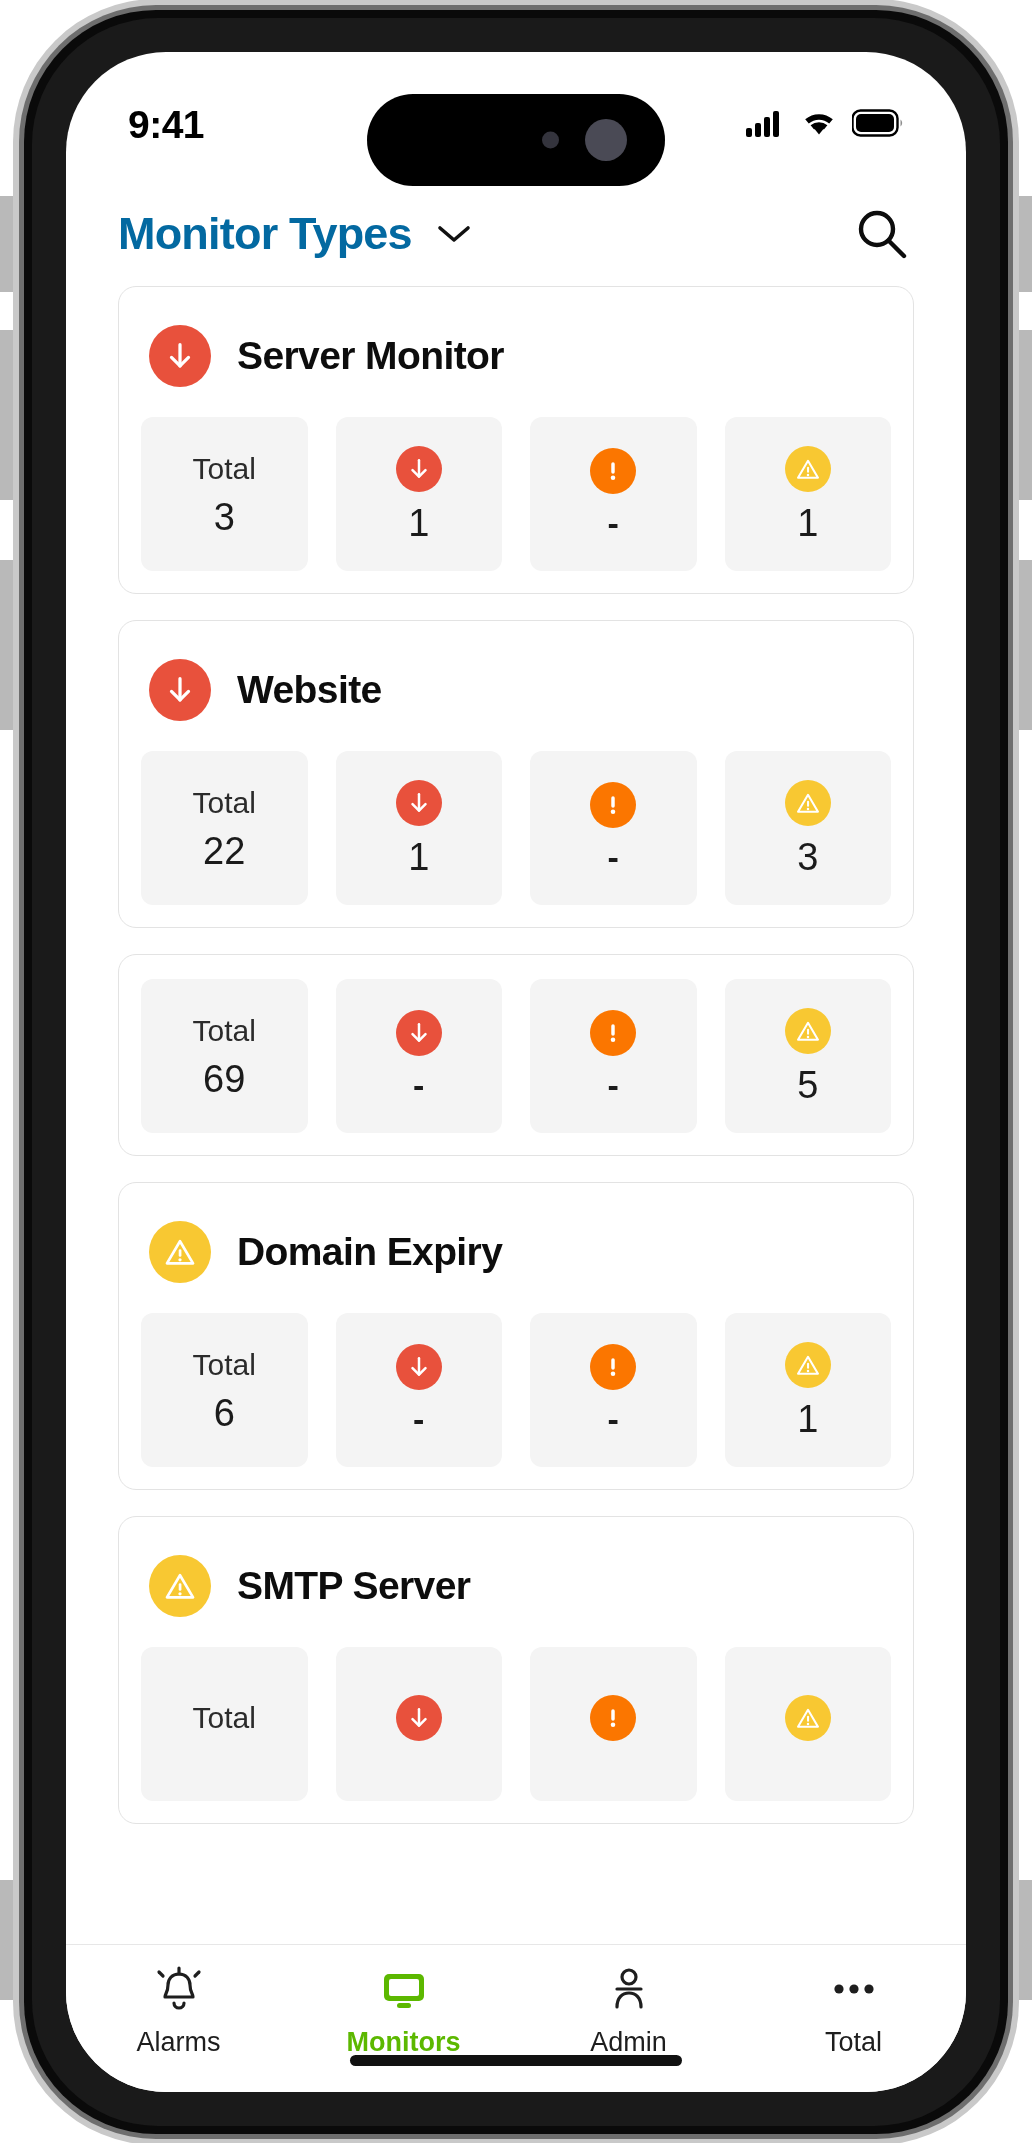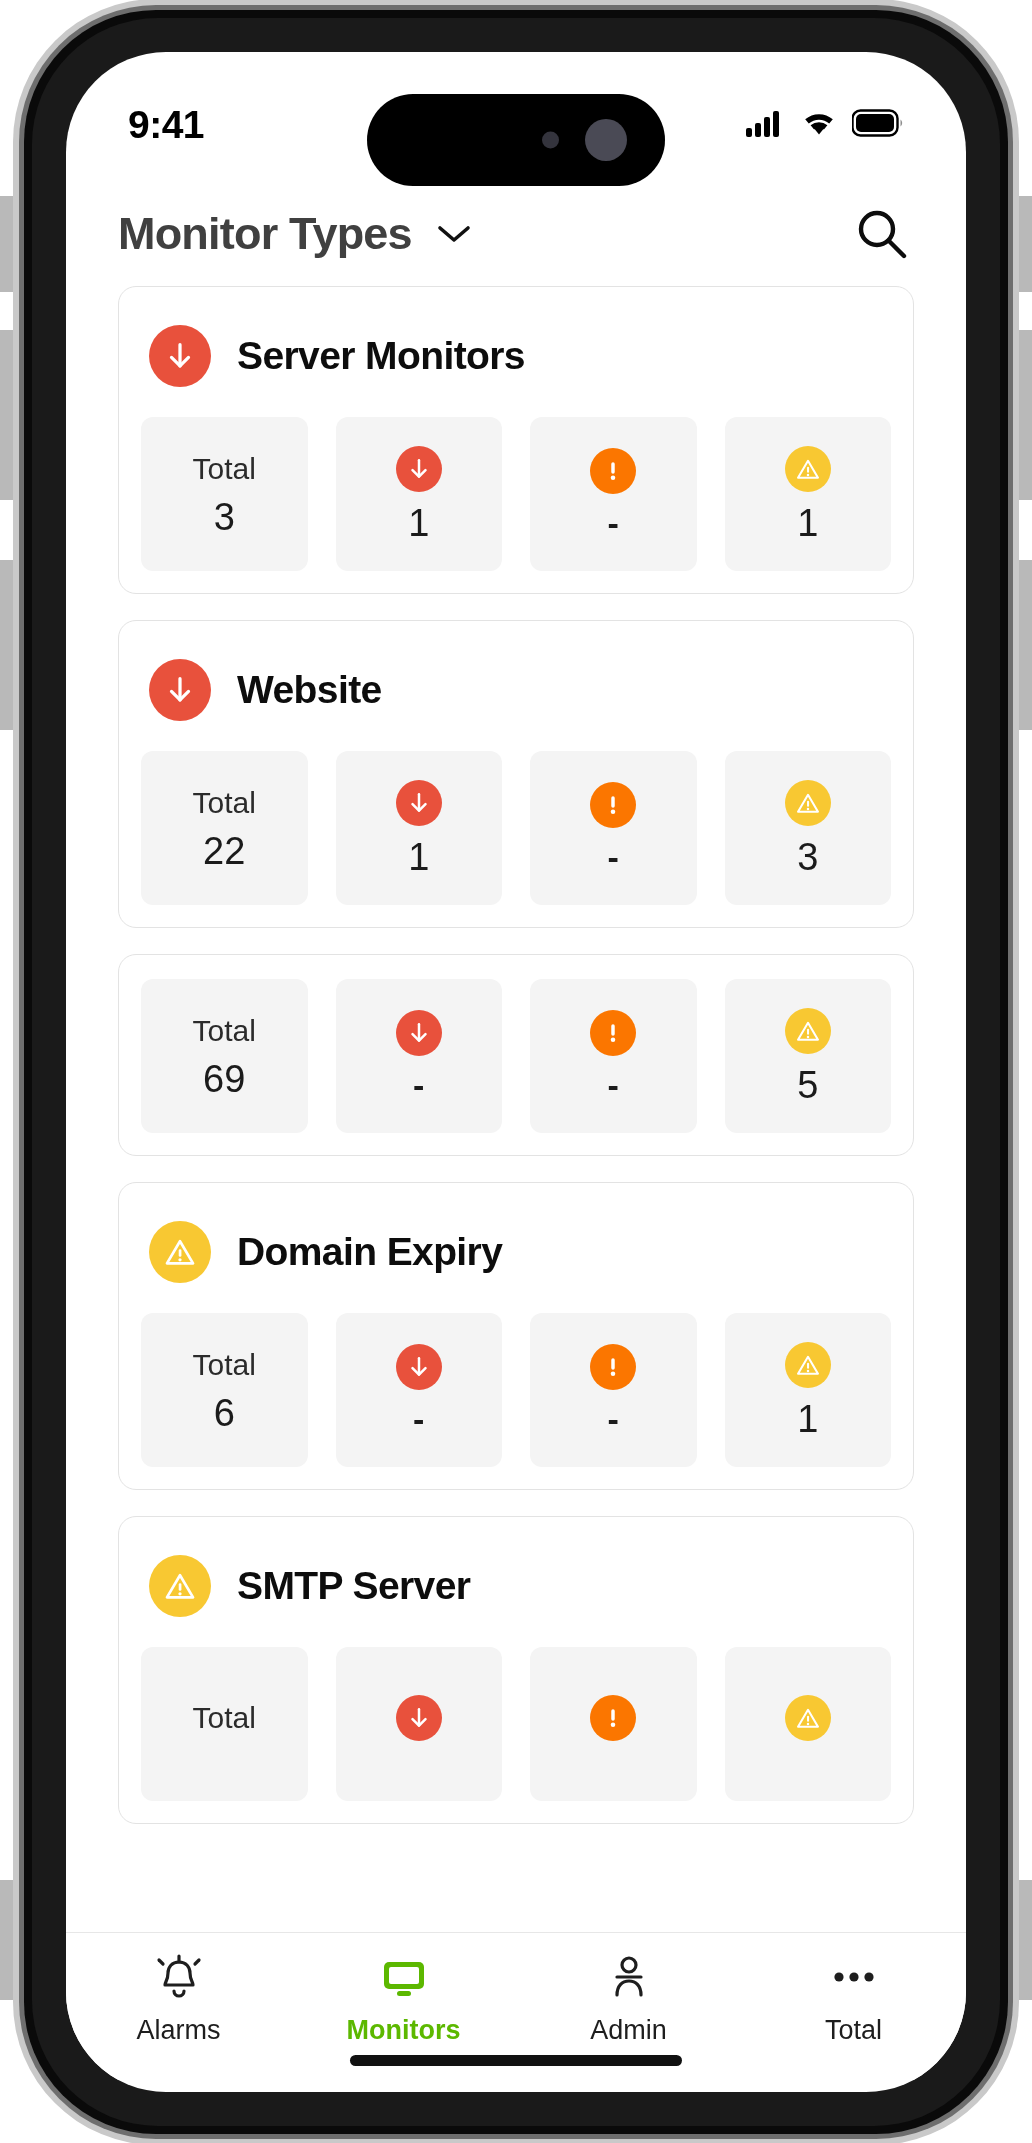--- a/index.html
+++ b/index.html
@@ -69,21 +69,21 @@
   }
 
   
   .app-header {
     position:absolute; top:130px; left:0; width:100%; height:104px;
     display:flex; align-items:center; justify-content:space-between;
     padding:0 52px 0 52px; z-index:4; background:#fff;
   }
   .title-wrap { display:flex; align-items:center; gap:22px; }
   .page-title {
-    font-size:45px; font-weight:700; color:#404040; letter-spacing:-0.8px;
+    font-size:45px; font-weight:700; color:#0369a1; letter-spacing:-0.8px;
   }
   .chevron-btn { display:flex; align-items:center; justify-content:center; width:40px; height:40px; }
   .search-btn { display:flex; align-items:center; justify-content:center; width:64px; height:64px; }
 
   
   .content {
     position:absolute; top:234px; left:0; right:0; bottom:148px;
     overflow:hidden; background:#fff; padding:0 52px;
   }
 
@@ -107,21 +107,21 @@
   
   .ico { display:inline-flex; align-items:center; justify-content:center; border-radius:50%; flex:none; }
   .ico-lg { width:62px; height:62px; }
   .ico-sm { width:46px; height:46px; }
   .ico-down { background:#e8513c; }
   .ico-trouble { background:#fb7600; }
   .ico-warn { background:#f8c832; }
 
   
   .tabbar {
-    position:absolute; left:0; right:0; bottom:12px; height:148px;
+    position:absolute; left:0; right:0; bottom:0; height:148px;
     background:#fff; border-top:1.5px solid #e7e7e7;
     display:flex; align-items:flex-start; padding-top:16px; z-index:7;
   }
   .tab { flex:1; display:flex; flex-direction:column; align-items:center; gap:10px; }
   .tab-label { font-size:27px; color:#1e1e1e; font-weight:400; }
   .tab.active .tab-label { color:#5cb800; font-weight:700; }
   .tab-icon { height:56px; display:flex; align-items:center; justify-content:center; }
 
   .home-indicator {
     position:absolute; left:50%; transform:translateX(-50%);
@@ -205,21 +205,21 @@
         <div class="content">
           <div id="cards-host">
               <div class="card">
                 <div class="card-head">
                   <span class="ico ico-lg ico-down">
                     <svg width="34" height="34" viewBox="0 0 24 24">
                       <line x1="12" y1="4" x2="12" y2="19" stroke="#fff" stroke-width="2.3" stroke-linecap="round"></line>
                       <path d="M6 13l6 6 6-6" fill="none" stroke="#fff" stroke-width="2.3" stroke-linecap="round" stroke-linejoin="round"></path>
                     </svg>
                   </span>
-                  <span class="card-title">Server Monitors</span>
+                  <span class="card-title">Server Monitor</span>
                 </div>
                 <div class="stats-row">
                   <div class="stat-cell">
                     <span class="stat-label">Total</span>
                     <span class="stat-value">3</span>
                   </div>
                   <div class="stat-cell">
                     <span class="ico ico-sm ico-down">
                       <svg width="26" height="26" viewBox="0 0 24 24">
                         <line x1="12" y1="4" x2="12" y2="19" stroke="#fff" stroke-width="2.3" stroke-linecap="round"></line>

